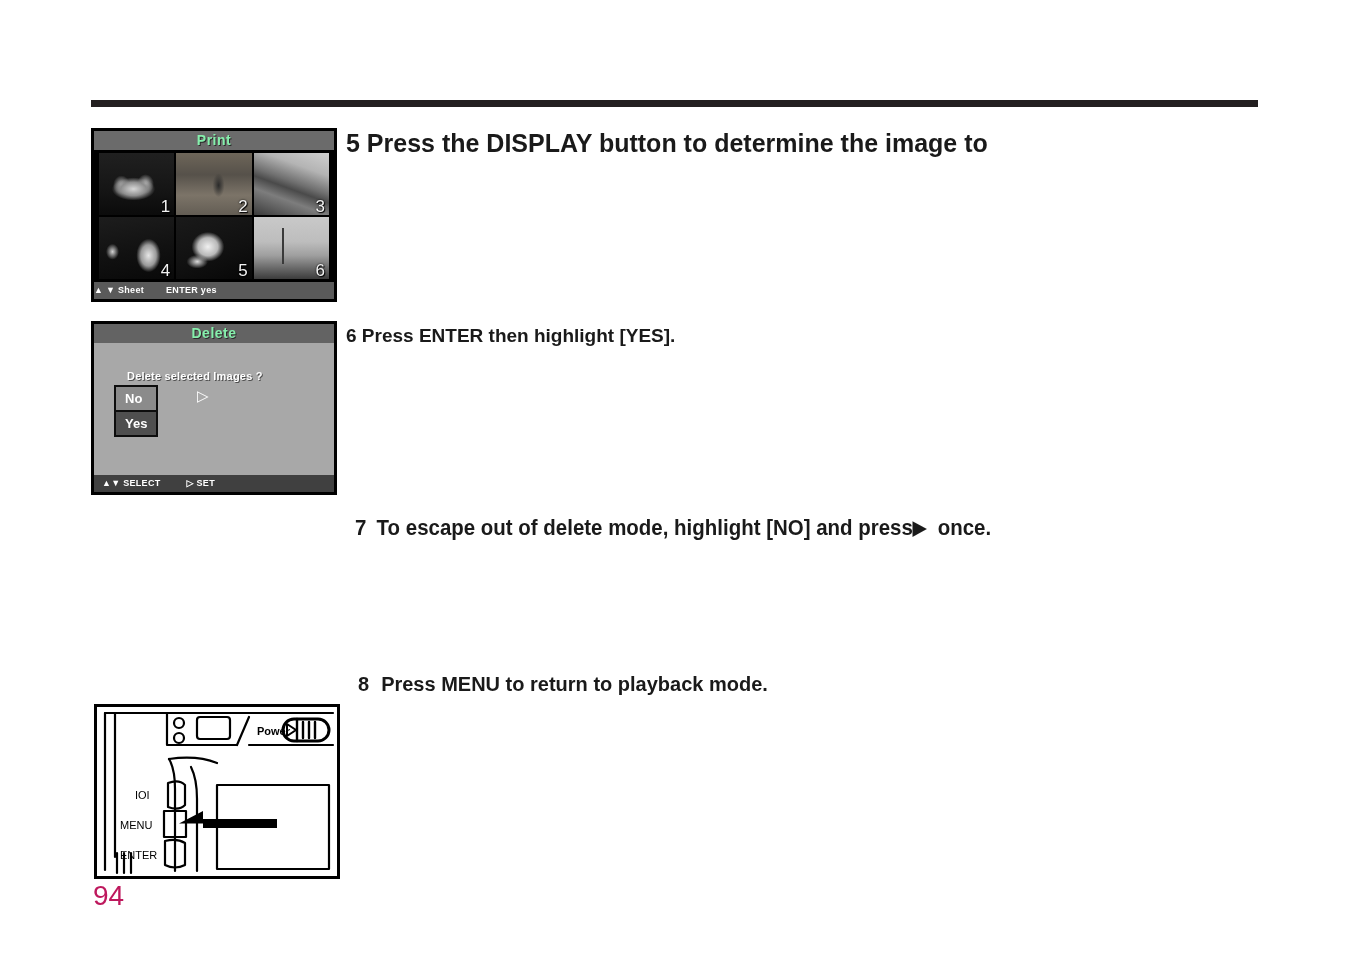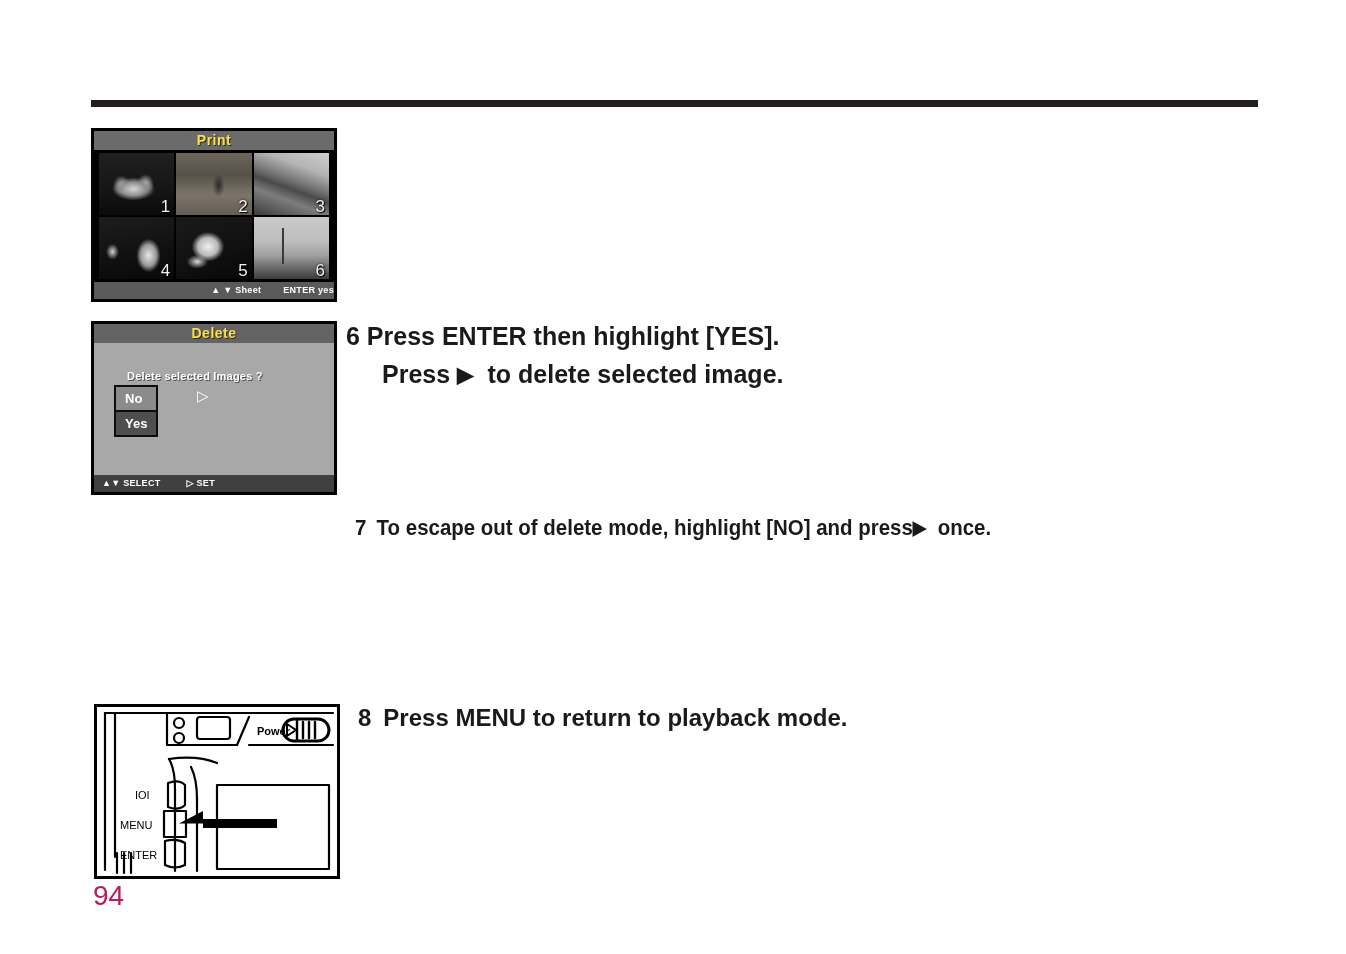--- a/index.html
+++ b/index.html
@@ -37,21 +37,21 @@
     position: relative;
     width: 100%;
     height: 100%;
     background: #a6a6a6;
     overflow: hidden;
   }
   .lcd-title {
     height: 19px;
     line-height: 19px;
     text-align: center;
-    color: #fde047;
+    color: #86efac;
     font-weight: bold;
     font-size: 14px;
     background: #636363;
     letter-spacing: .5px;
     text-shadow: 1px 1px 0 #2a2a2a;
   }
   .lcd-footer {
     position: absolute;
     left: 0;
     bottom: 0;
@@ -128,21 +128,21 @@
     position: absolute;
     left: 38%;
     top: 18%;
     width: 2px;
     height: 58%;
     background: #3a3a3a;
     box-shadow: 9px 6px 0 -1px #454545, -11px 10px 0 -1px #4a4a4a, 17px 2px 0 -1px #3f3f3f;
   }
   #print-screen .lcd-footer {
     background: #5a5a5a;
-    text-align: right;
+    text-align: left;
   }
   #print-screen .lcd-footer .f-a { margin-right: 22px; }
 
   
   #delete-screen {
     left: 91px;
     top: 321px;
     width: 246px;
     height: 174px;
   }
@@ -198,32 +198,32 @@
   .instr-num {
     display: inline-block;
   }
   .instr-body {
     display: inline-block;
   }
 
   #step5 { left: 346px; top: 124px; font-size: 25px; line-height: 38px; }
   #step5 .line2 { padding-left: 28px; }
 
-  #step6 { left: 346px; top: 317px; font-size: 25px; line-height: 38px; }
+  #step6 { left: 346px; top: 317px; font-size: 19px; line-height: 38px; }
   #step6 .line2 { padding-left: 36px; }
 
   #step7 {
     left: 355px; top: 512px;
     font-size: 22px; line-height: 32px;
     transform: scaleX(0.93);
     transform-origin: left top;
   }
   #step7 .instr-num { margin-right: 11px; }
 
-  #step8 { left: 358px; top: 701px; font-size: 24px; line-height: 34px; }
+  #step8 { left: 358px; top: 667px; font-size: 20px; line-height: 34px; }
   #step8 .instr-num { margin-right: 12px; }
 
   .tri {
     display: inline-block;
     font-size: 0.86em;
     line-height: 1;
     vertical-align: 1px;
   }
 
   
@@ -291,32 +291,31 @@
     <div class="choice-box" id="choice-no">No</div>
     <div class="choice-box" id="choice-yes">Yes</div>
     <div class="cursor-arrow">▷</div>
     <div class="lcd-footer">
       <span class="f-a">▲▼  SELECT</span><span>▷ SET</span>
     </div>
   </div>
 </div>
 
 <div class="instruction" id="step5">
+  <div>
+    <span class="instr-num">5</span>
+    <span class="instr-body">Press the DISPLAY button to determine the image to</span>
+  </div>
 </div>
 
 <div class="instruction" id="step6">
   <div>
     <span class="instr-num">6</span>
     <span class="instr-body">Press ENTER then highlight [YES].</span>
   </div>
-  <div class="line2">
-    <span>Press</span>
-    <span class="tri">▶</span>
-    &nbsp;<span>to delete selected image.</span>
-  </div>
 </div>
 
 <div class="instruction" id="step7">
   <span class="instr-num">7</span><span>To escape out of delete mode, highlight [NO] and press</span><span class="tri">▶</span>&nbsp; <span>once.</span>
 </div>
 
 <div class="instruction" id="step8">
   <span class="instr-num">8</span><span class="instr-body">Press MENU to return to playback mode.</span>
 </div>
 

